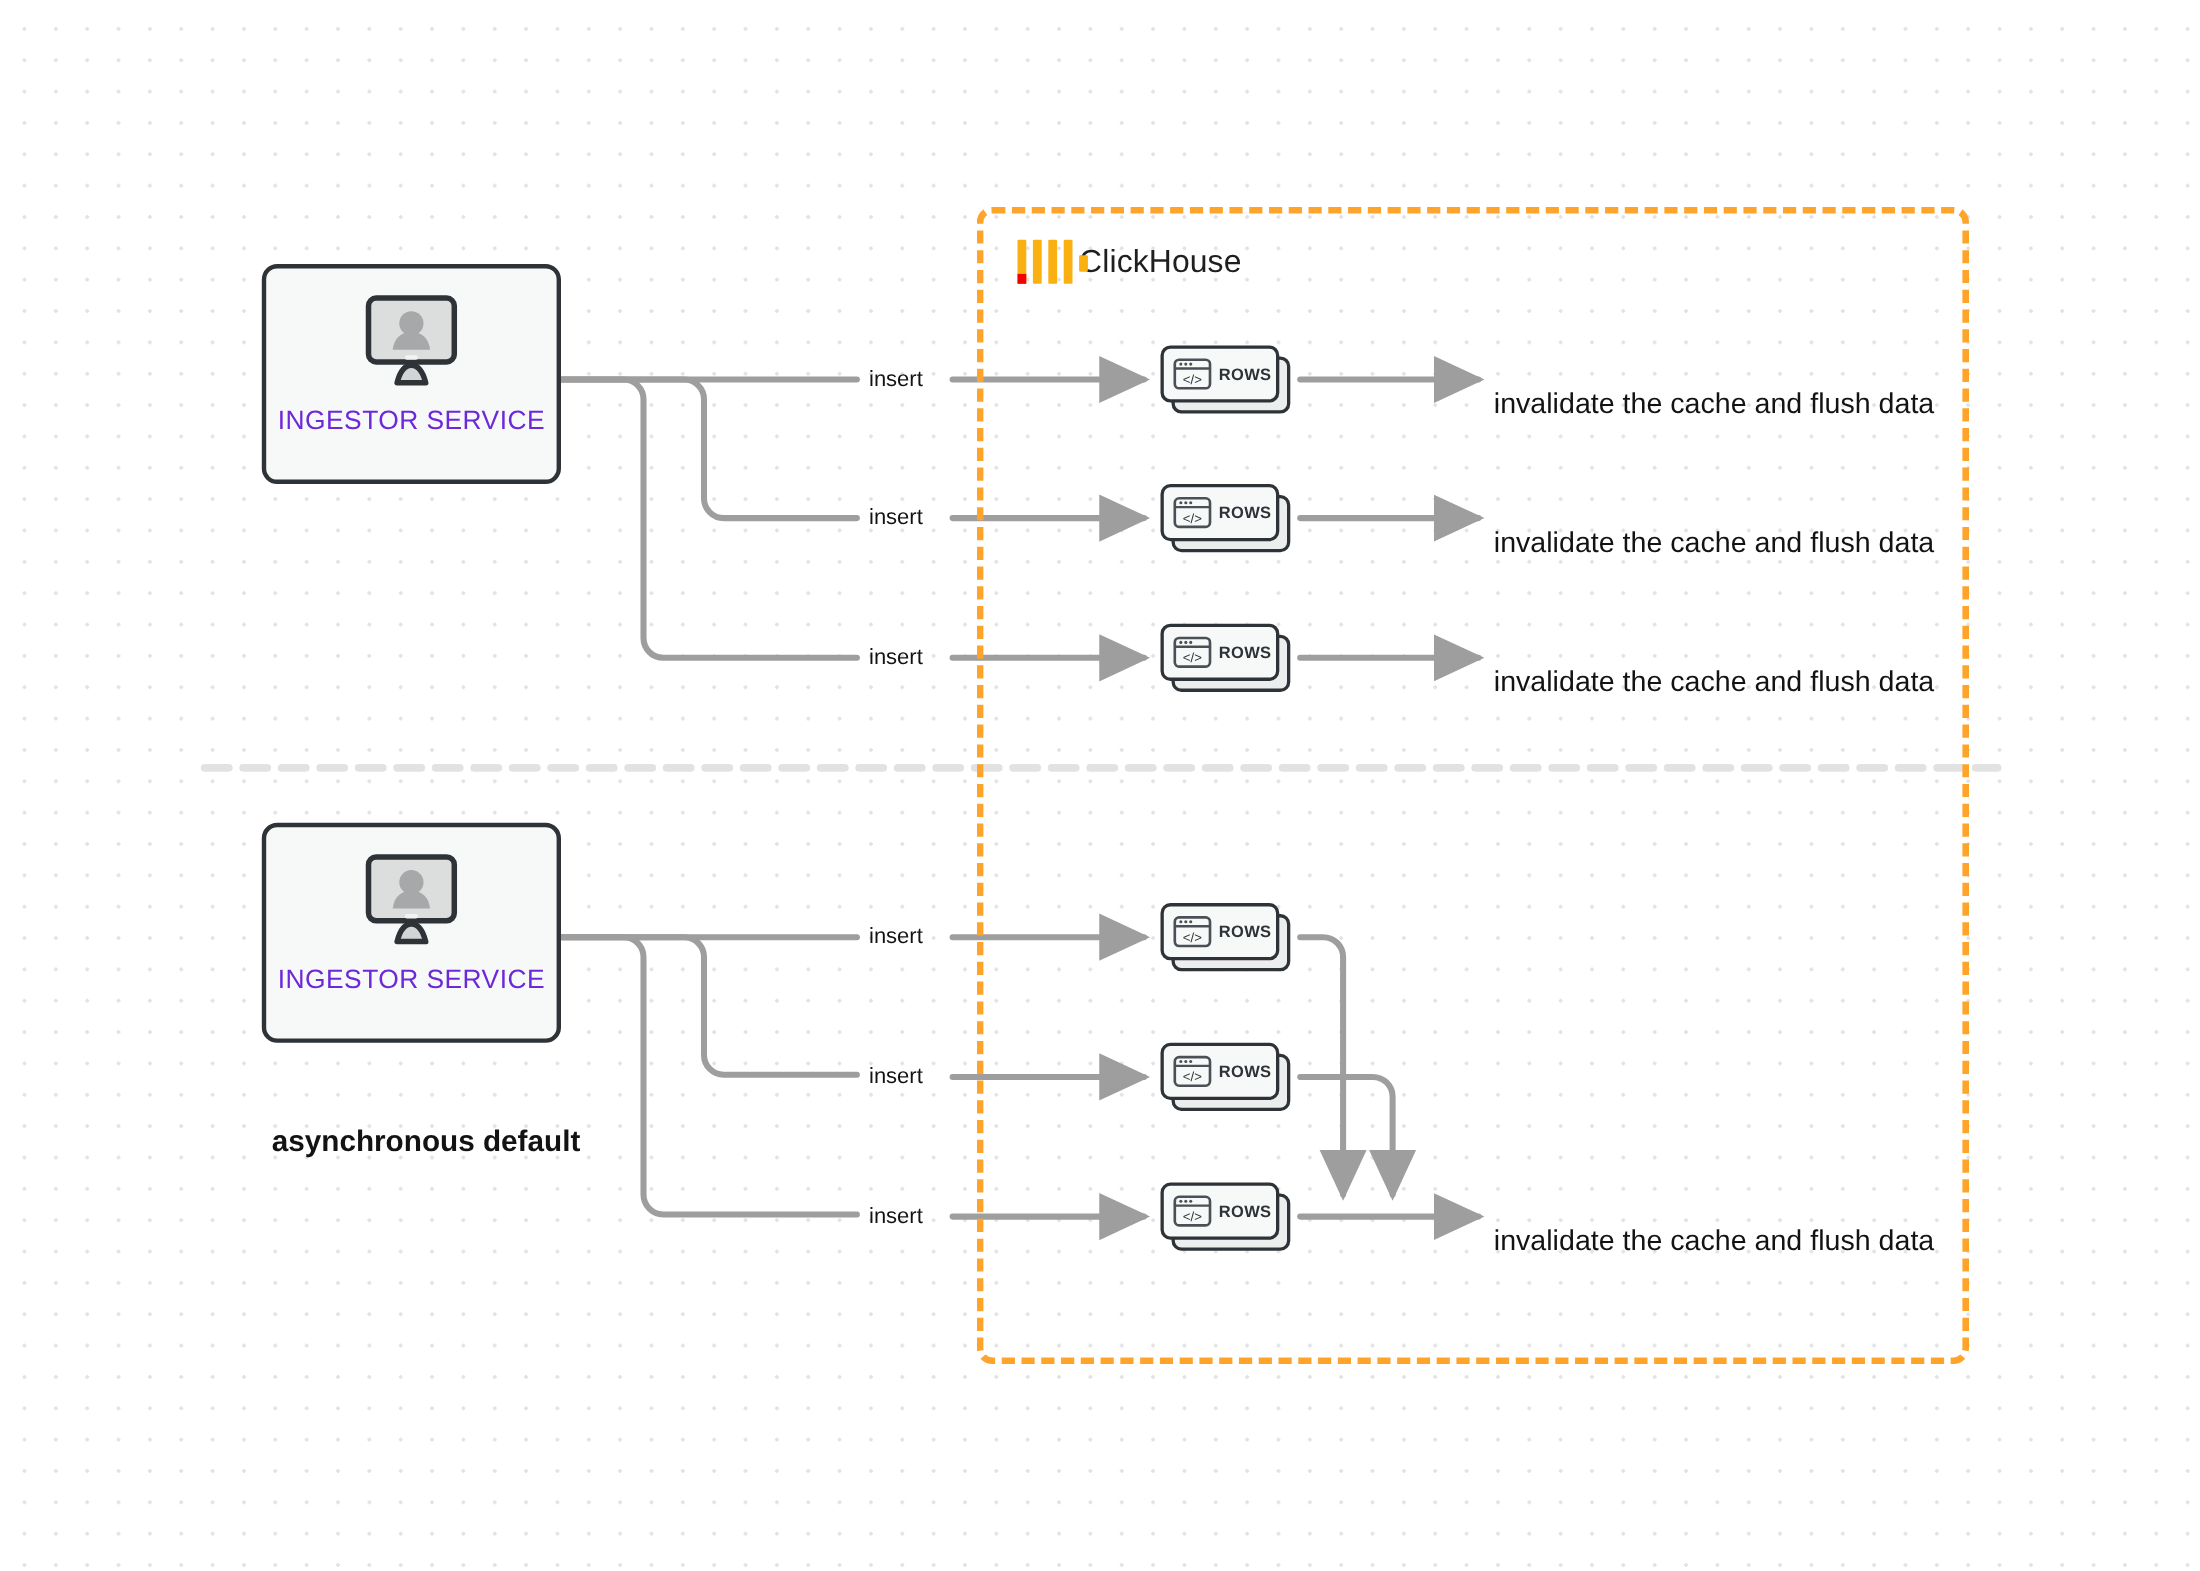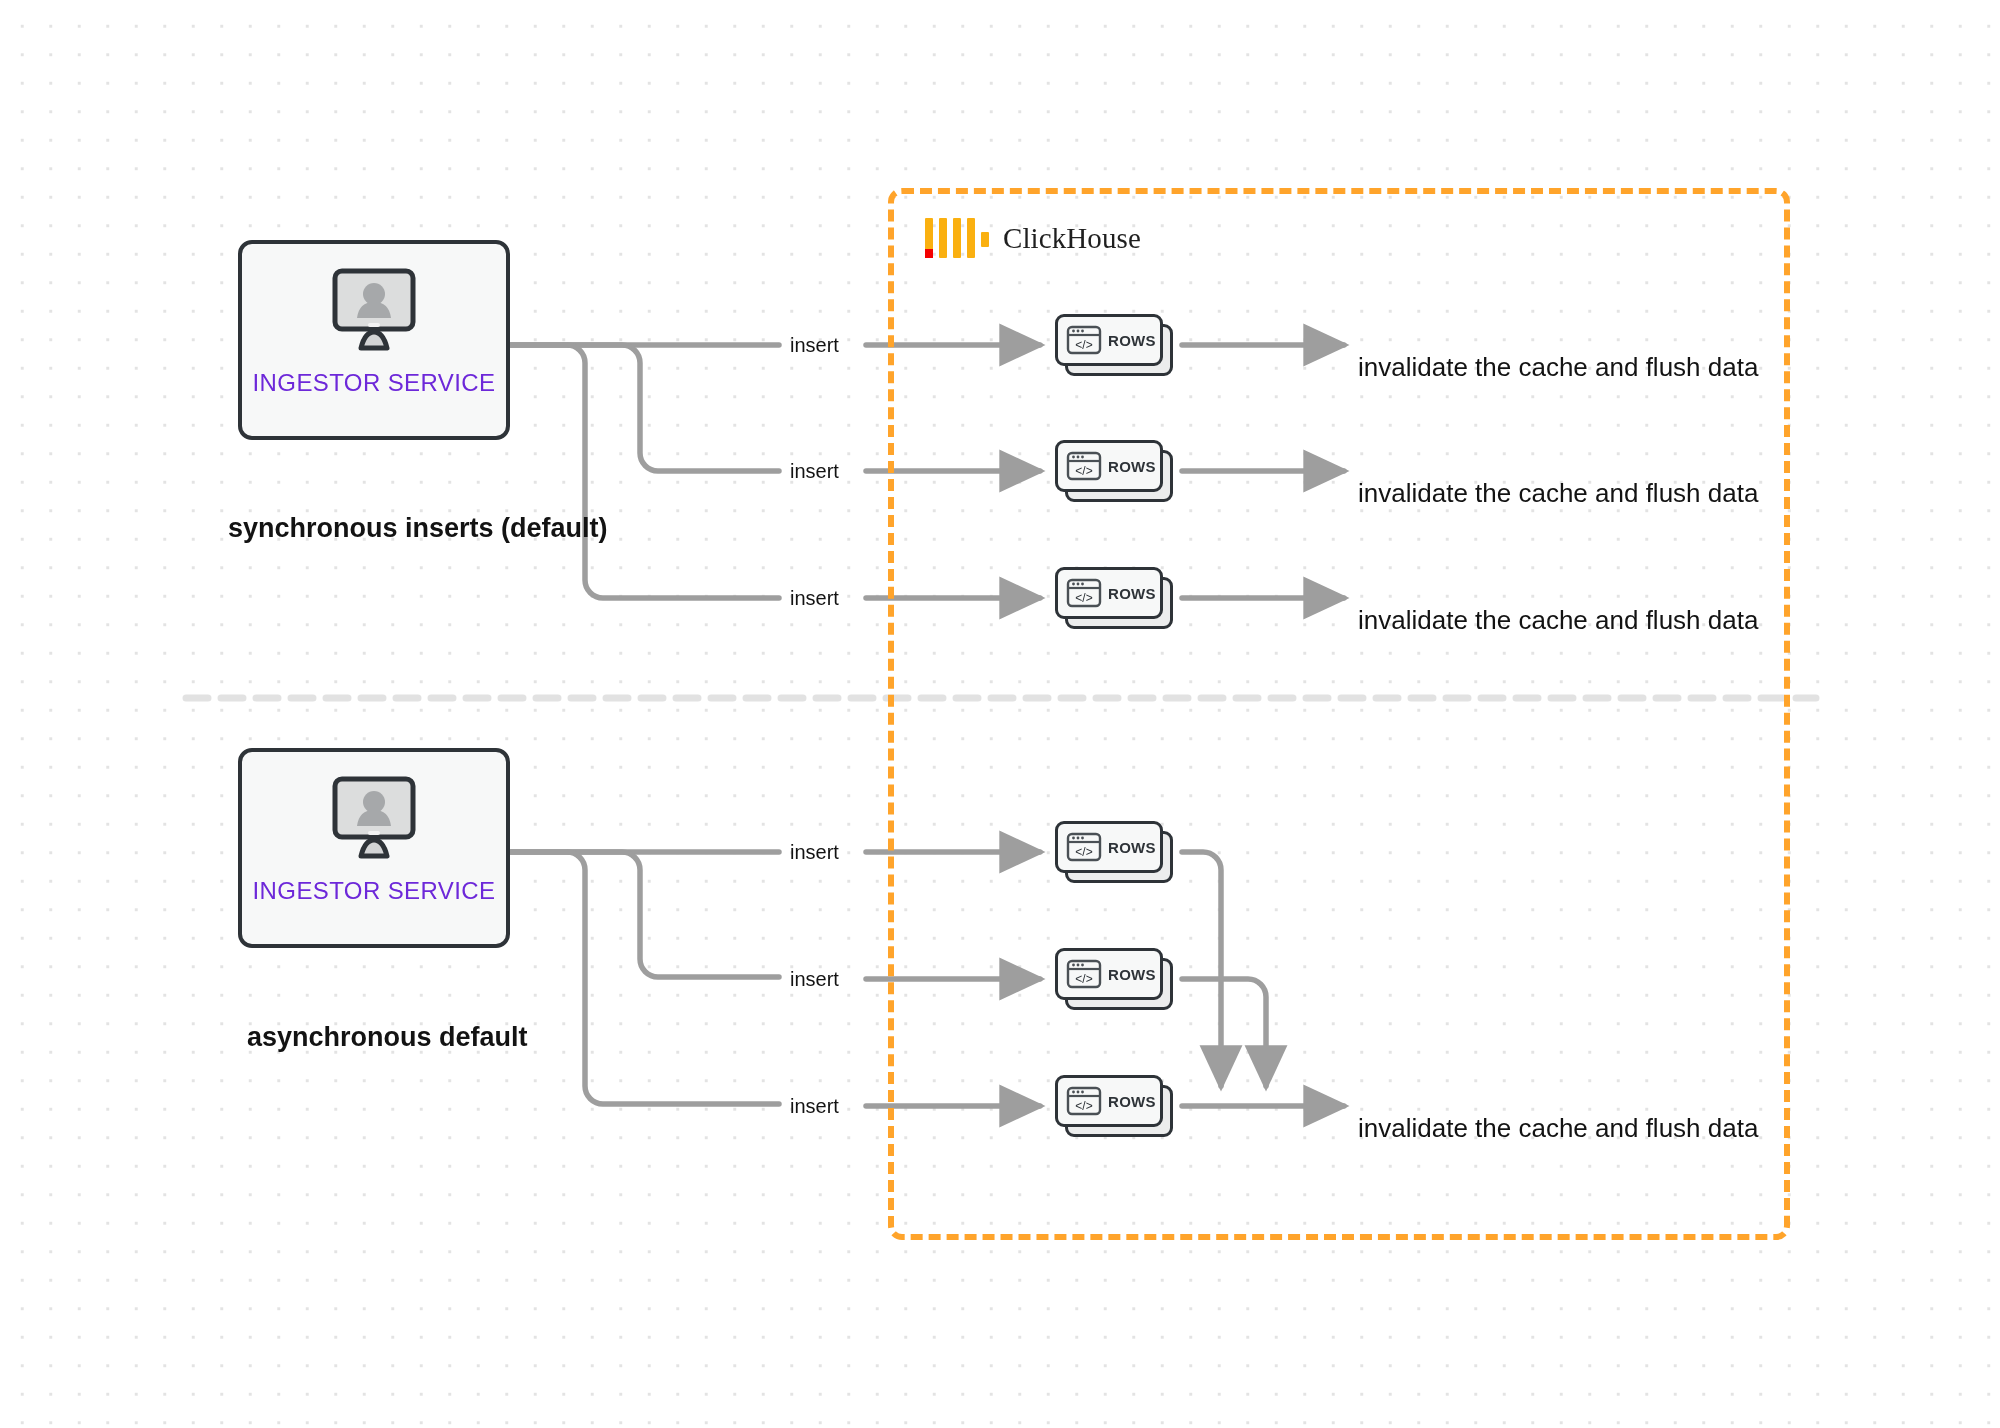--- a/index.html
+++ b/index.html
@@ -37,22 +37,20 @@
     border: 6px dashed #FFA42B;
     border-radius: 14px;
     box-sizing: border-box;
   }
   .ch-header {
     position: absolute;
     left: 925px;
     top: 218px;
     display: flex;
     align-items: center;
-    gap: 22px;
-    font-family: Liberation Serif, serif;
   }
   .ch-logo {
     position: relative;
     width: 56px;
     height: 40px;
   }
   .ch-logo .bar {
     position: absolute;
     top: 0;
     width: 8px;
@@ -257,21 +255,20 @@
       <rect x="10" y="3" width="78" height="58" rx="7" fill="#dcdddd" stroke="#2e3338" stroke-width="5"></rect>
       <g fill="#a6a8aa">
         <circle cx="49" cy="26" r="11"></circle>
         <path d="M32 50 q2 -16 17 -16 q15 0 17 16 z"></path>
       </g>
       <rect x="43" y="55" width="12" height="4" rx="2" fill="#f2f2f2"></rect>
       <path d="M36 80 q4 -16 13 -16 q9 0 13 16 z" fill="#d3d4d5" stroke="#2e3338" stroke-width="5" stroke-linejoin="round"></path>
     </svg>
     <div class="service-label">INGESTOR SERVICE</div>
   </div>
-  <div class="section-caption sync">synchronous inserts (default)</div>
 
   <div class="rows-node" style="left:1055px; top:314px;">
     <div class="card-back"></div>
     <div class="card-front">
       <svg class="code-window" viewBox="0 0 36 30">
         <rect x="2" y="2" width="32" height="26" rx="4" fill="#f7f8f8" stroke="#4a5055" stroke-width="2.4"></rect>
         <line x1="2" y1="10" x2="34" y2="10" stroke="#4a5055" stroke-width="2.2"></line>
         <circle cx="7.5" cy="6" r="1.4" fill="#4a5055"></circle>
         <circle cx="12" cy="6" r="1.4" fill="#4a5055"></circle>
         <circle cx="16.5" cy="6" r="1.4" fill="#4a5055"></circle>

